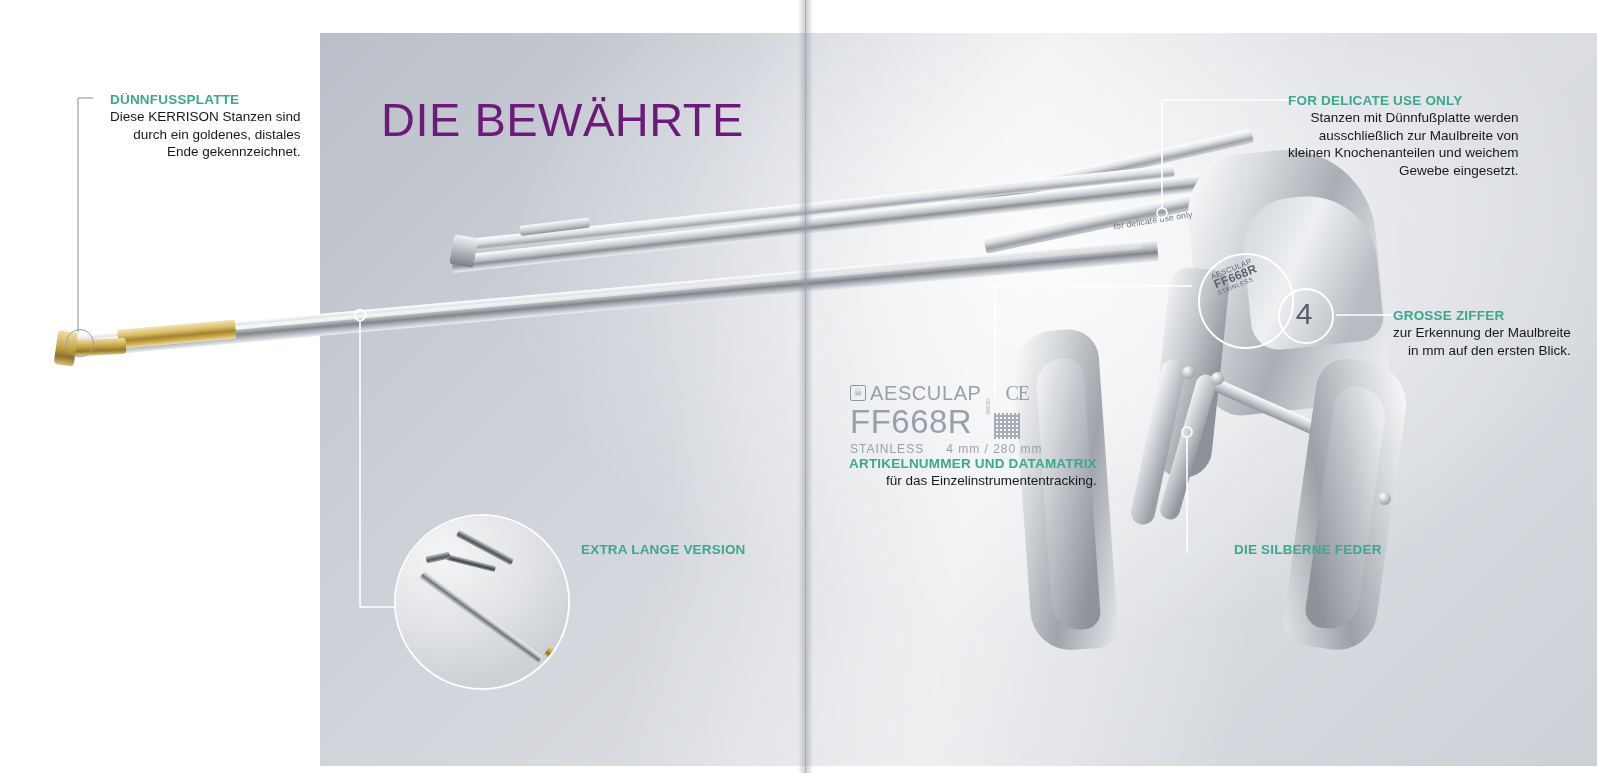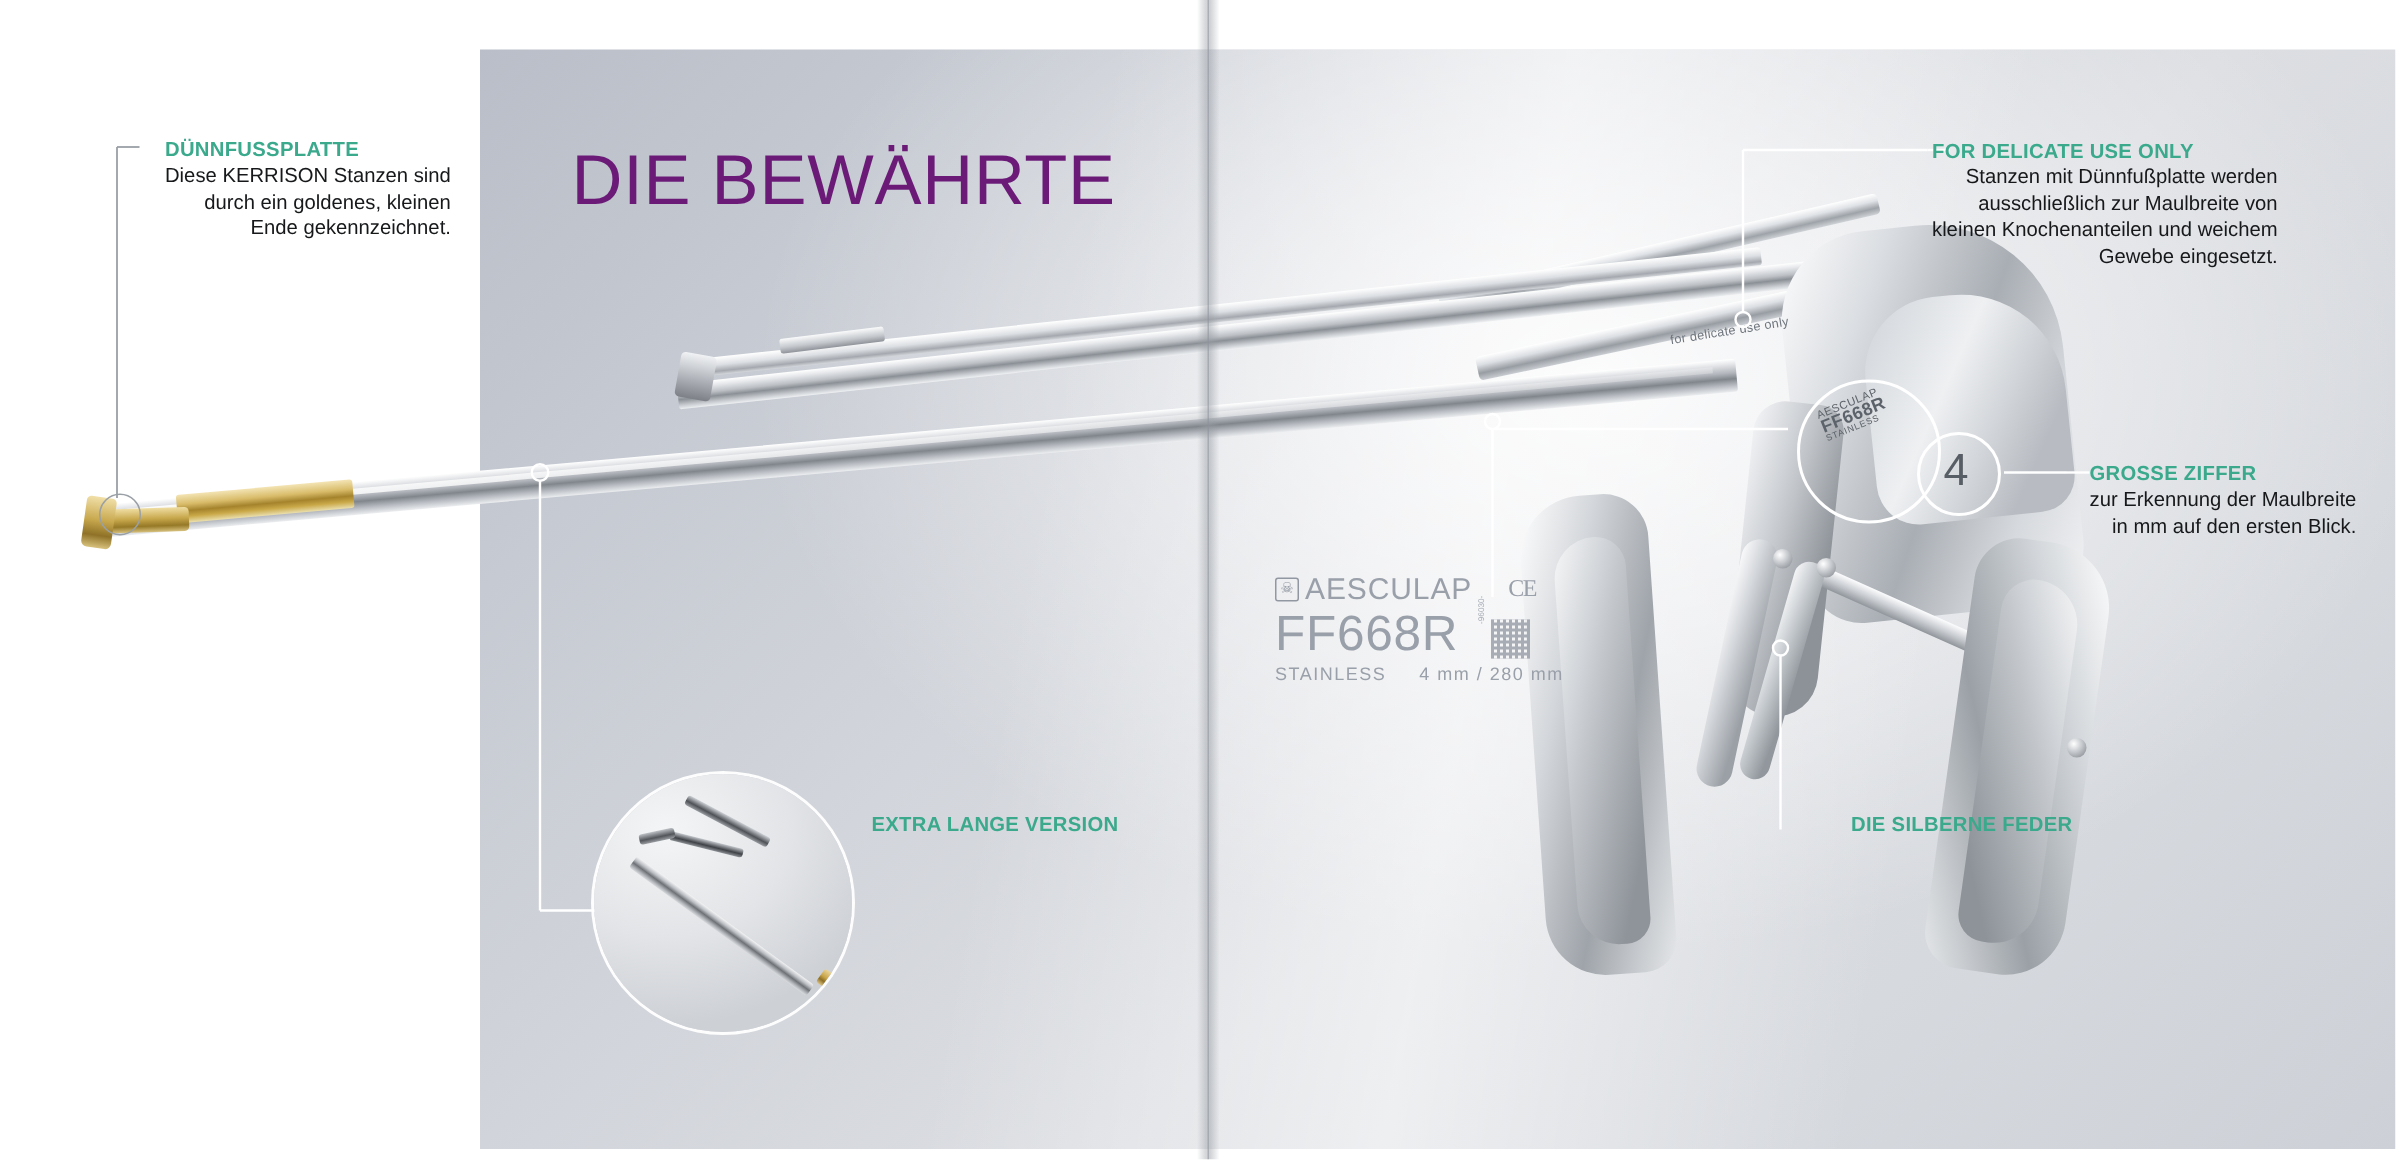--- a/index.html
+++ b/index.html
@@ -51,21 +51,21 @@
   
   .label-block{position:absolute;left:850px;top:383px;color:#9298a2;}
   .lb-row1{display:flex;align-items:flex-start;gap:24px;}
   .brand{display:flex;align-items:center;gap:4px;}
   .brand-mark{
     width:14px;height:14px;border:1.4px solid #9298a2;border-radius:2px;
     display:flex;align-items:center;justify-content:center;
     font-size:10px;line-height:1;color:#9298a2;
   }
   .brand-name{font-size:20px;letter-spacing:.6px;line-height:20px;color:#9aa0aa;}
-  .ce{font-size:16px;line-height:20px;letter-spacing:-1px;color:#9aa0aa;font-family:"Liberation Serif",serif;}
+  .ce{font-size:20px;line-height:20px;letter-spacing:-1px;color:#9aa0aa;font-family:"Liberation Serif",serif;}
   .artno{
     font-size:33px;line-height:34px;letter-spacing:.5px;color:#9aa0aa;font-weight:400;margin-top:2px;
   }
   .lb-row2{display:flex;align-items:flex-end;gap:20px;}
   .dmx{
     width:26px;height:26px;margin-left:2px;position:relative;
     background-image:
       linear-gradient(90deg,#9aa0aa 50%,transparent 50%),
       linear-gradient(0deg,#9aa0aa 50%,transparent 50%);
     background-size:4px 4px,4px 4px;
@@ -373,21 +373,21 @@
     <div class="lb-foot">
       <span>STAINLESS</span>
       <span>4 mm / 280 mm</span>
     </div>
   </div>
 
   <div class="callout" style="left:110px;top:91px">
     <div class="ttl">DÜNNFUSSPLATTE</div>
     <div class="body">
       <div>Diese KERRISON Stanzen sind</div>
-      <div>durch ein goldenes, kleinen</div>
+      <div>durch ein goldenes, distales</div>
       <div>Ende gekennzeichnet.</div>
     </div>
   </div>
 
   <div class="callout" style="left:1288px;top:92px">
     <div class="ttl">FOR DELICATE USE ONLY</div>
     <div class="body">
       <div>Stanzen mit Dünnfußplatte werden</div>
       <div>ausschließlich zur Maulbreite von</div>
       <div>kleinen Knochenanteilen und weichem</div>
@@ -396,20 +396,26 @@
   </div>
 
   <div class="callout" style="left:1393px;top:307px">
     <div class="ttl">GROSSE ZIFFER</div>
     <div class="body">
       <div>zur Erkennung der Maulbreite</div>
       <div>in mm auf den ersten Blick.</div>
     </div>
   </div>
 
+  <div class="callout" style="left:849px;top:455px">
+    <div class="ttl">ARTIKELNUMMER UND DATAMATRIX</div>
+    <div class="body">
+      <div>für das Einzelinstrumententracking.</div>
+    </div>
+  </div>
 
   <div class="callout" style="left:581px;top:541px">
     <div class="ttl">EXTRA LANGE VERSION</div>
   </div>
 
   <div class="callout" style="left:1234px;top:541px">
     <div class="ttl">DIE SILBERNE FEDER</div>
   </div>
 
 </div>

